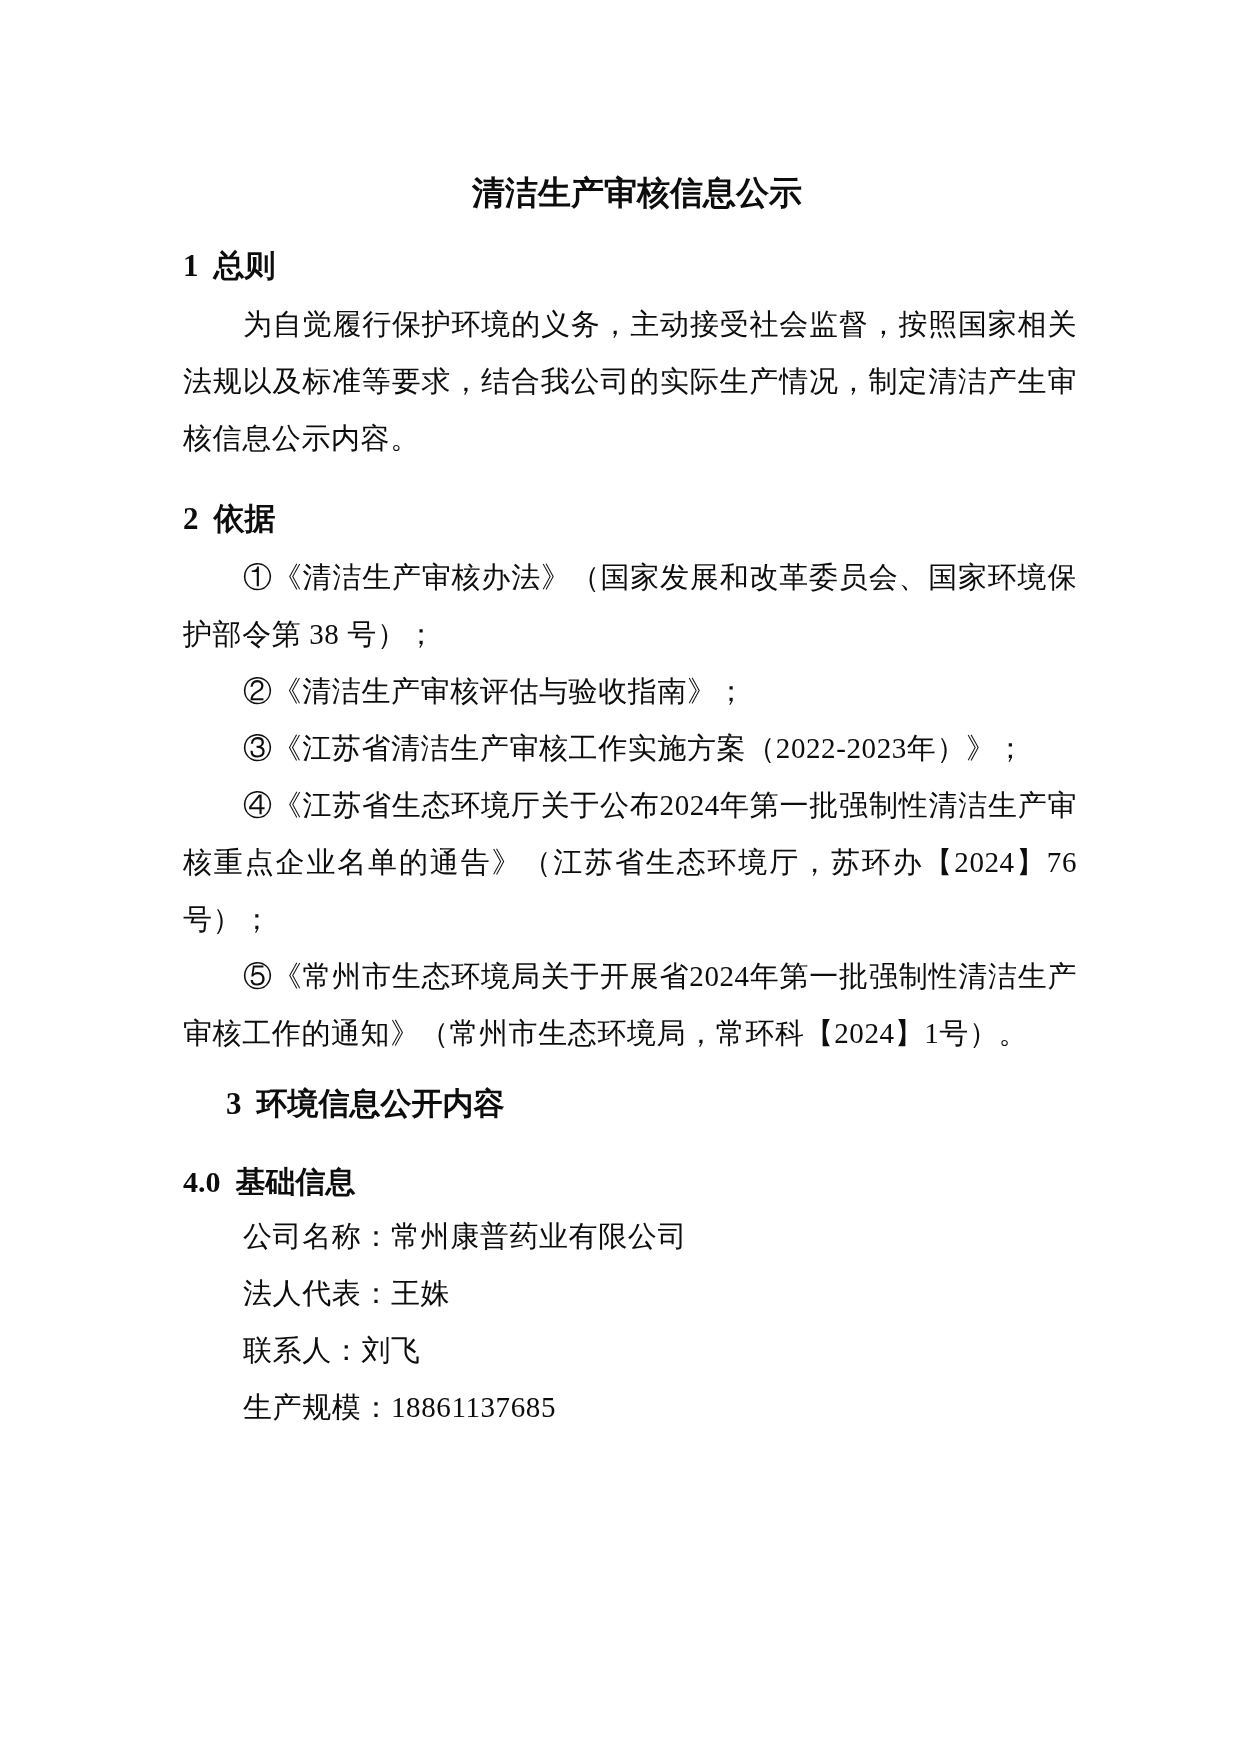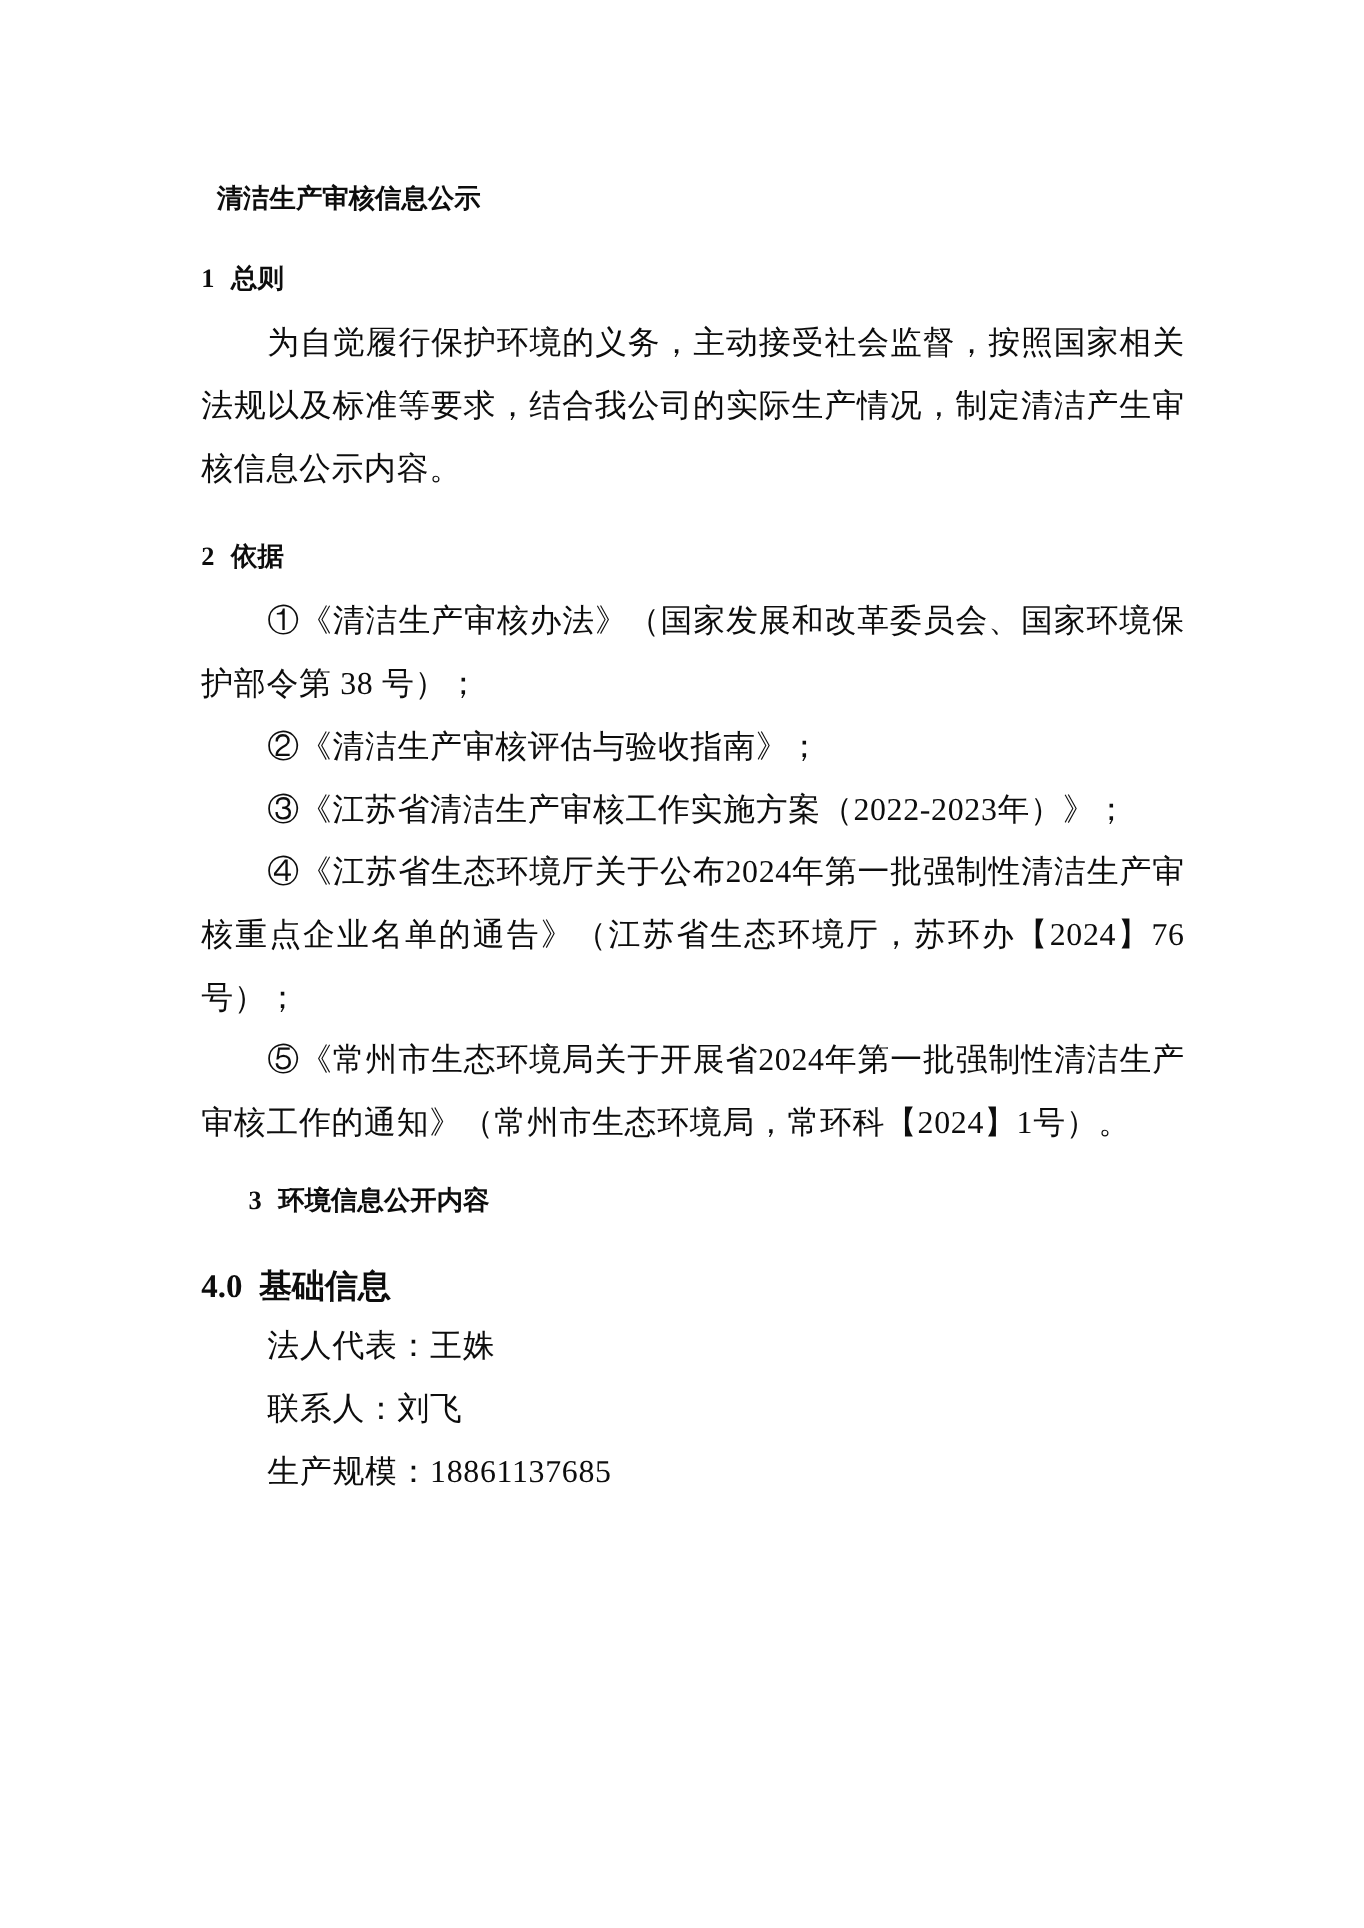--- a/index.html
+++ b/index.html
@@ -14,29 +14,29 @@
     color: #0d0d0d;
   }
   .doc {
     box-sizing: border-box;
     width: 1240px;
     height: 1753px;
     padding: 160px 163px 0 183px;
     overflow: hidden;
   }
   .doc-title {
-    font-size: 24px;
+    font-size: 33px;
     line-height: 42px;
     font-weight: 700;
-    text-align: left;
-    margin: 0 0 0 14px;
+    text-align: center;
+    margin: 12px 0 0 14px;
     letter-spacing: 0;
   }
   .h1 {
-    font-size: 24px;
+    font-size: 31px;
     line-height: 40px;
     font-weight: 700;
     margin: 32px 0 10px 0;
   }
   .h1.tight { margin-top: 22px; margin-left: 43px; }
   .h2 {
     font-size: 30px;
     line-height: 40px;
     font-weight: 700;
     margin: 38px 0 6px 0;
@@ -71,20 +71,21 @@
     <p class="body indent">③《江苏省清洁生产审核工作实施方案（2022-2023年）》；</p>
     <p class="body indent">④《江苏省生态环境厅关于公布2024年第一批强制性清洁生产审核重点企业名单的通告》（江苏省生态环境厅，苏环办【2024】76 号）；</p>
     <p class="body indent">⑤《常州市生态环境局关于开展省2024年第一批强制性清洁生产审核工作的通知》（常州市生态环境局，常环科【2024】1号）。</p>
   </section>
 
   <section>
     <h2 class="h1 tight"><span class="num">3</span><span>环境信息公开内容</span></h2>
 
     <h3 class="h2"><span class="num">4.0</span><span>基础信息</span></h3>
 
+    <p class="body indent"><span>公司名称：</span><span>常州康普药业有限公司</span></p>
 
     <p class="body indent"><span>法人代表：</span><span>王姝</span></p>
 
 
 
     <p class="body indent"><span>联系人：</span><span>刘飞</span></p>
 
     <p class="body indent"><span>生产规模：</span><span>18861137685</span></p>
   </section>
 

